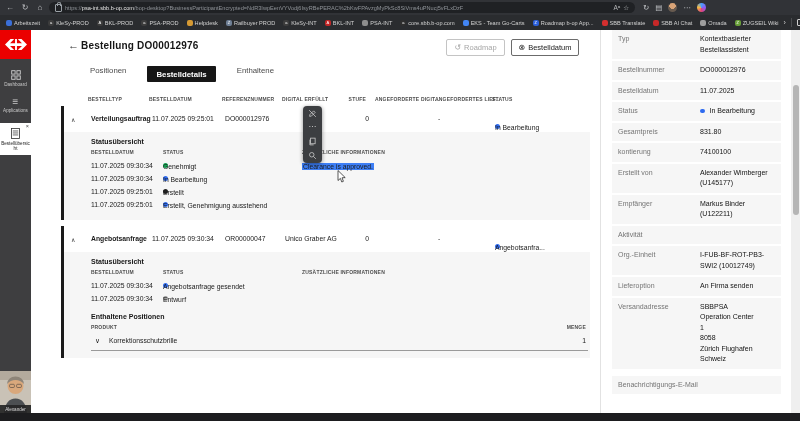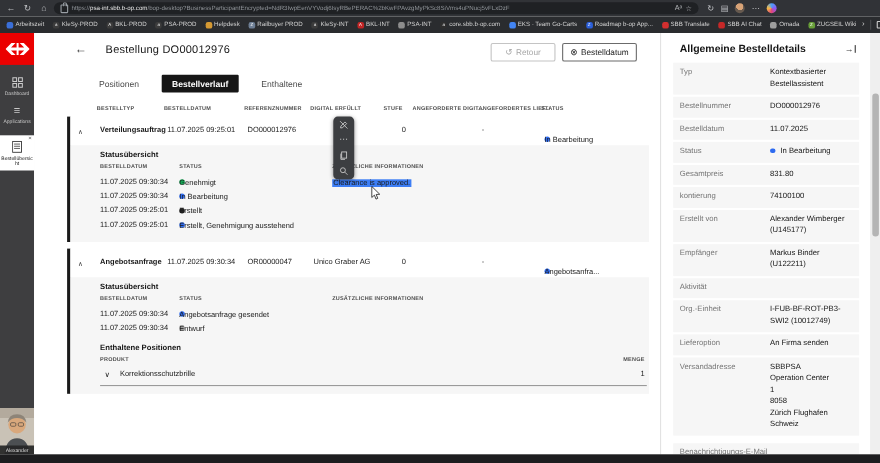--- a/index.html
+++ b/index.html
@@ -33,26 +33,26 @@
   .sb-lbl{font-size:4.6px;color:#c9c9c9;text-align:center;width:30px;word-break:break-all;line-height:1.15}
   .sb-ham{font-size:10px;line-height:8px;color:#c9c9c9}
   .sb-active{position:relative;background:#fff;width:31px;margin-top:9px;padding:5px 0 4px;display:flex;flex-direction:column;align-items:center;gap:2px}
   .sb-active .sb-lbl{color:#222}
   .sb-x{position:absolute;top:0;right:2px;font-size:5.5px;color:#444}
   .sb-user{position:absolute;left:0;bottom:0;width:31px;height:42px;overflow:hidden}
   .sb-user-label{position:absolute;left:0;bottom:0;width:31px;background:rgba(38,38,38,.93);color:#ddd;font-size:4.6px;text-align:center;padding:1.5px 0}
   
   .main{position:absolute;left:31px;top:30px;width:569px;height:383px;background:#fff}
   .back{position:absolute;left:37px;top:9px;font-size:11px;color:#333}
-  .pg-title{position:absolute;left:65px;top:10px;font-size:10px;font-weight:normal;color:#161616;letter-spacing:.2px}
+  .pg-title{position:absolute;left:50px;top:10px;font-size:10px;font-weight:bold;color:#161616;letter-spacing:.2px}
   .btn{position:absolute;top:9px;height:17px;border:1px solid #c4c4c4;border-radius:2px;background:#fff;font-size:7.5px;display:flex;align-items:center;gap:3px;justify-content:center;box-sizing:border-box}
   .btn-retour{left:415px;width:59px;color:#a6a6a6}
   .btn-storno{left:480px;width:68px;color:#1a1a1a;border-color:#6b6b6b}
   .btn .bic{font-size:8px}
-  .tabs{position:absolute;left:59px;top:36px;height:20px;display:flex;gap:21px;align-items:center;font-size:7.8px;color:#4a4a4a}
+  .tabs{position:absolute;left:59px;top:36px;height:20px;display:flex;gap:21px;align-items:flex-start;font-size:7.8px;color:#4a4a4a}
   .tab{cursor:default}
   .tab-active{background:#161616;color:#fff;padding:3.5px 9px;border-radius:1px;font-weight:bold}
   
   .table{position:absolute;left:30px;top:64px;width:529px}
   .thead{position:relative;height:12px}
   .thead span{position:absolute;top:2px;font-size:5px;color:#4e4e4e;letter-spacing:.2px;white-space:nowrap;font-weight:bold}
   .c-chev{left:7px}.c-type{left:27px}.c-date{left:88px}.c-ref{left:161px}.c-dig{left:221px}
   .c-stufe{left:283px;width:22px;text-align:right}.c-angdig{left:314px}.c-anglief{left:374px}.c-status{left:431px}
   .tgroup{border-left:3px solid #1a1a1a;margin-bottom:6px;width:526px;background:#fff}
   .trow{position:relative;height:26px;background:#fff}
@@ -238,29 +238,29 @@
       </svg>
       <span class="sb-user-label">Alexander</span>
     </div>
   </div>
 
   <div class="main">
     <span class="back">←</span>
     <span class="pg-title">Bestellung DO00012976</span>
     <div class="btn btn-retour">
       <span class="bic">↺</span>
-      <span>Retour</span>
+      <span>Roadmap</span>
     </div>
     <div class="btn btn-storno">
       <span class="bic">⊗</span>
       <span>Bestelldatum</span>
     </div>
     <div class="tabs">
       <span class="tab">Positionen</span>
-      <span class="tab tab-active">Bestellverlauf</span>
+      <span class="tab tab-active">Bestelldetails</span>
       <span class="tab">Enthaltene</span>
     </div>
     <div class="table">
       <div class="thead" id="table-head">
           <span class="c-type">BESTELLTYP</span>
           <span class="c-date">BESTELLDATUM</span>
           <span class="c-ref">REFERENZNUMMER</span>
           <span class="c-dig">DIGITAL ERFÜLLT</span>
           <span class="c-stufe">STUFE</span>
           <span class="c-angdig">ANGEFORDERTE DIGIT...</span>
@@ -395,24 +395,20 @@
     </span>
   </div>
 
   <span class="cursor">
     <svg width="9" height="13" viewBox="0 0 9 13">
         <path d="M1 0.5 L1 10.5 L3.4 8.4 L4.8 12 L6.4 11.3 L5 7.8 L8.2 7.6 Z" fill="#fff" stroke="#111" stroke-width="0.7"></path>
       </svg>
   </span>
 
   <div class="panel">
-    <div class="panel-head">
-      <span class="panel-title">Allgemeine Bestelldetails</span>
-      <span class="collapse-ic"><span>→</span><span class="bar"></span></span>
-    </div>
     <div class="pfwrap" id="panel-fields">
         <div class="pf">
           <div class="lab">Typ</div>
           <div class="val">Kontextbasierter Bestellassistent</div>
         </div>
         <div class="pf">
           <div class="lab">Bestellnummer</div>
           <div class="val">DO000012976</div>
         </div>
         <div class="pf">

